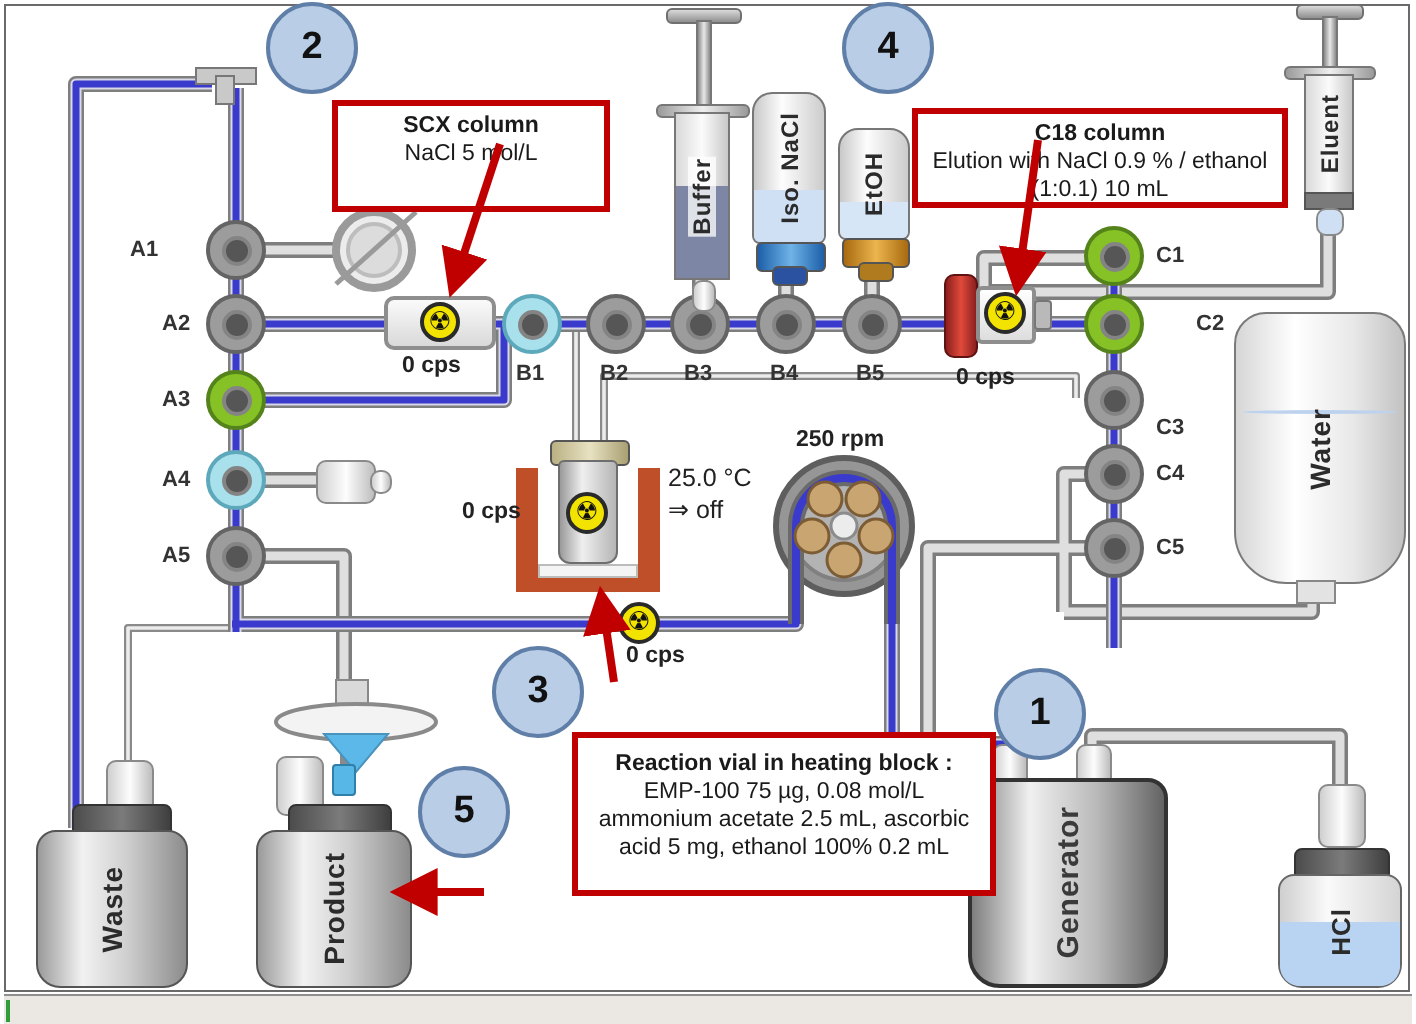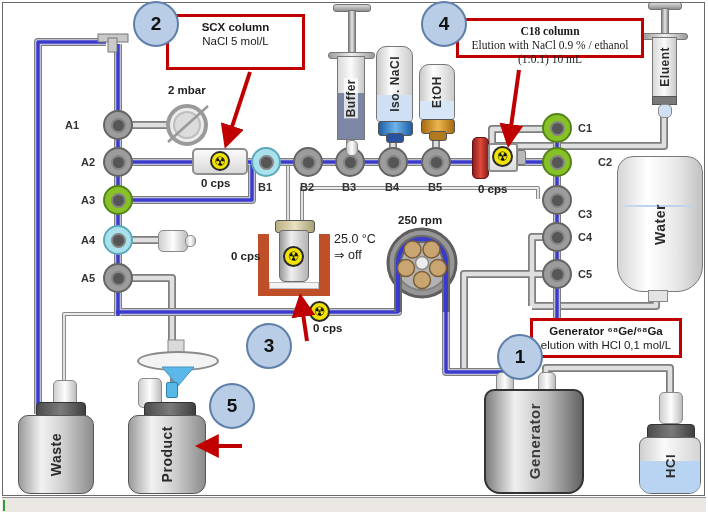--- a/index.html
+++ b/index.html
@@ -12,21 +12,21 @@
   svg#arrows{z-index:8;pointer-events:none;}
   
   .valve{position:absolute;width:30px;height:30px;border-radius:50%;background:#9c9c9c;border:2px solid #646464;
          box-sizing:border-box;display:flex;align-items:center;justify-content:center;z-index:3;}
   .valve::after{content:"";width:11px;height:11px;border-radius:50%;background:#565656;border:2px solid #848484;}
   .valve.green{background:#86c226;border-color:#55831b;}
   .valve.cyan{background:#a8e0ec;border-color:#5da8bb;}
   .vlabel{position:absolute;font-size:11px;font-weight:700;color:#333;z-index:4;}
   
   .callout{position:absolute;background:#fff;border:3px solid #c00000;z-index:6;text-align:center;
-           font-size:11.5px;line-height:1.22;padding:3px 4px;box-sizing:border-box;}
+           font-size:11.5px;line-height:1.22;padding:3px 4px;box-sizing:border-box;margin-top:36px;}
   .callout .t{font-weight:700;}
   .numcircle{position:absolute;width:46px;height:46px;border-radius:50%;background:#b9cde6;border:2px solid #5f7fa8;
              box-sizing:border-box;display:flex;align-items:center;justify-content:center;
              font-size:19px;font-weight:700;color:#111;z-index:7;}
   
   .readout{position:absolute;font-size:11.5px;font-weight:700;color:#222;z-index:4;white-space:nowrap;}
   .rad{position:absolute;border-radius:50%;background:#f2e400;border:2px solid #2a2a2a;box-sizing:border-box;
        display:flex;align-items:center;justify-content:center;color:#111;z-index:4;
        font-family:"DejaVu Sans",sans-serif;}
   
@@ -294,27 +294,26 @@
       <path d="M 519 70 L 509 141" marker-end="url(#ah)"></path>
       <path d="M 307 341 L 301 300" marker-end="url(#ah)"></path>
       <path d="M 242 446 L 202 446" marker-end="url(#ah)"></path>
     </g>
   </svg>
 
   <div class="callout" style="left:166px;top:14px;width:139px;height:56px;">
     <div class="t">SCX column</div>
     <div>NaCl 5 mol/L</div>
   </div>
-  <div class="callout" style="left:456px;top:18px;width:188px;height:40px;font-family:Liberation Serif, serif;">
+  <div class="callout" style="left:456px;top:18px;width:188px;height:50px;">
     <div class="t">C18 column</div>
     <div>Elution with NaCl 0.9 % / ethanol (1:0.1) 10 mL</div>
   </div>
-  <div class="callout" style="left:530px;top:318px;width:152px;height:40px;">
-    <div class="t">Generator ⁶⁸Ge/⁶⁸Ga</div>
-    <div>elution with HCl 0,1 mol/L</div>
+  <div class="callout" style="left:286px;top:330px;width:212px;height:82px;padding-top:6px;">
+    <span class="t">Reaction vial in heating block :</span><span> EMP-100 75 µg, 0.08 mol/L ammonium acetate 2.5 mL, ascorbic acid 5 mg, ethanol 100% 0.2 mL</span>
   </div>
 
   <div class="numcircle" style="left:133px;top:1px;">2</div>
   <div class="numcircle" style="left:421px;top:1px;">4</div>
   <div class="numcircle" style="left:246px;top:323px;">3</div>
   <div class="numcircle" style="left:497px;top:334px;">1</div>
   <div class="numcircle" style="left:209px;top:383px;">5</div>
 
   <div id="bottombar">
     <div class="greenline"></div>

